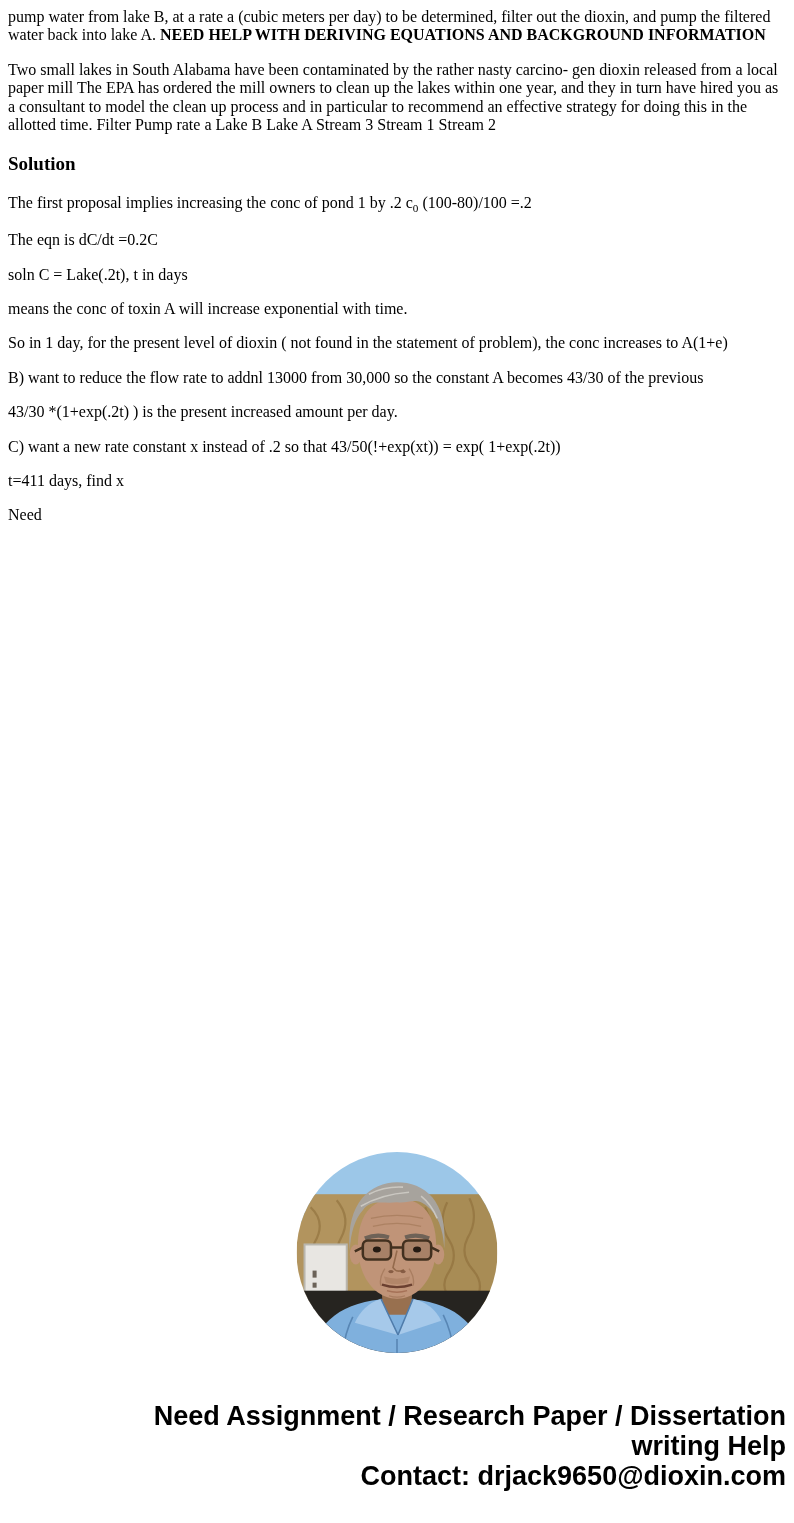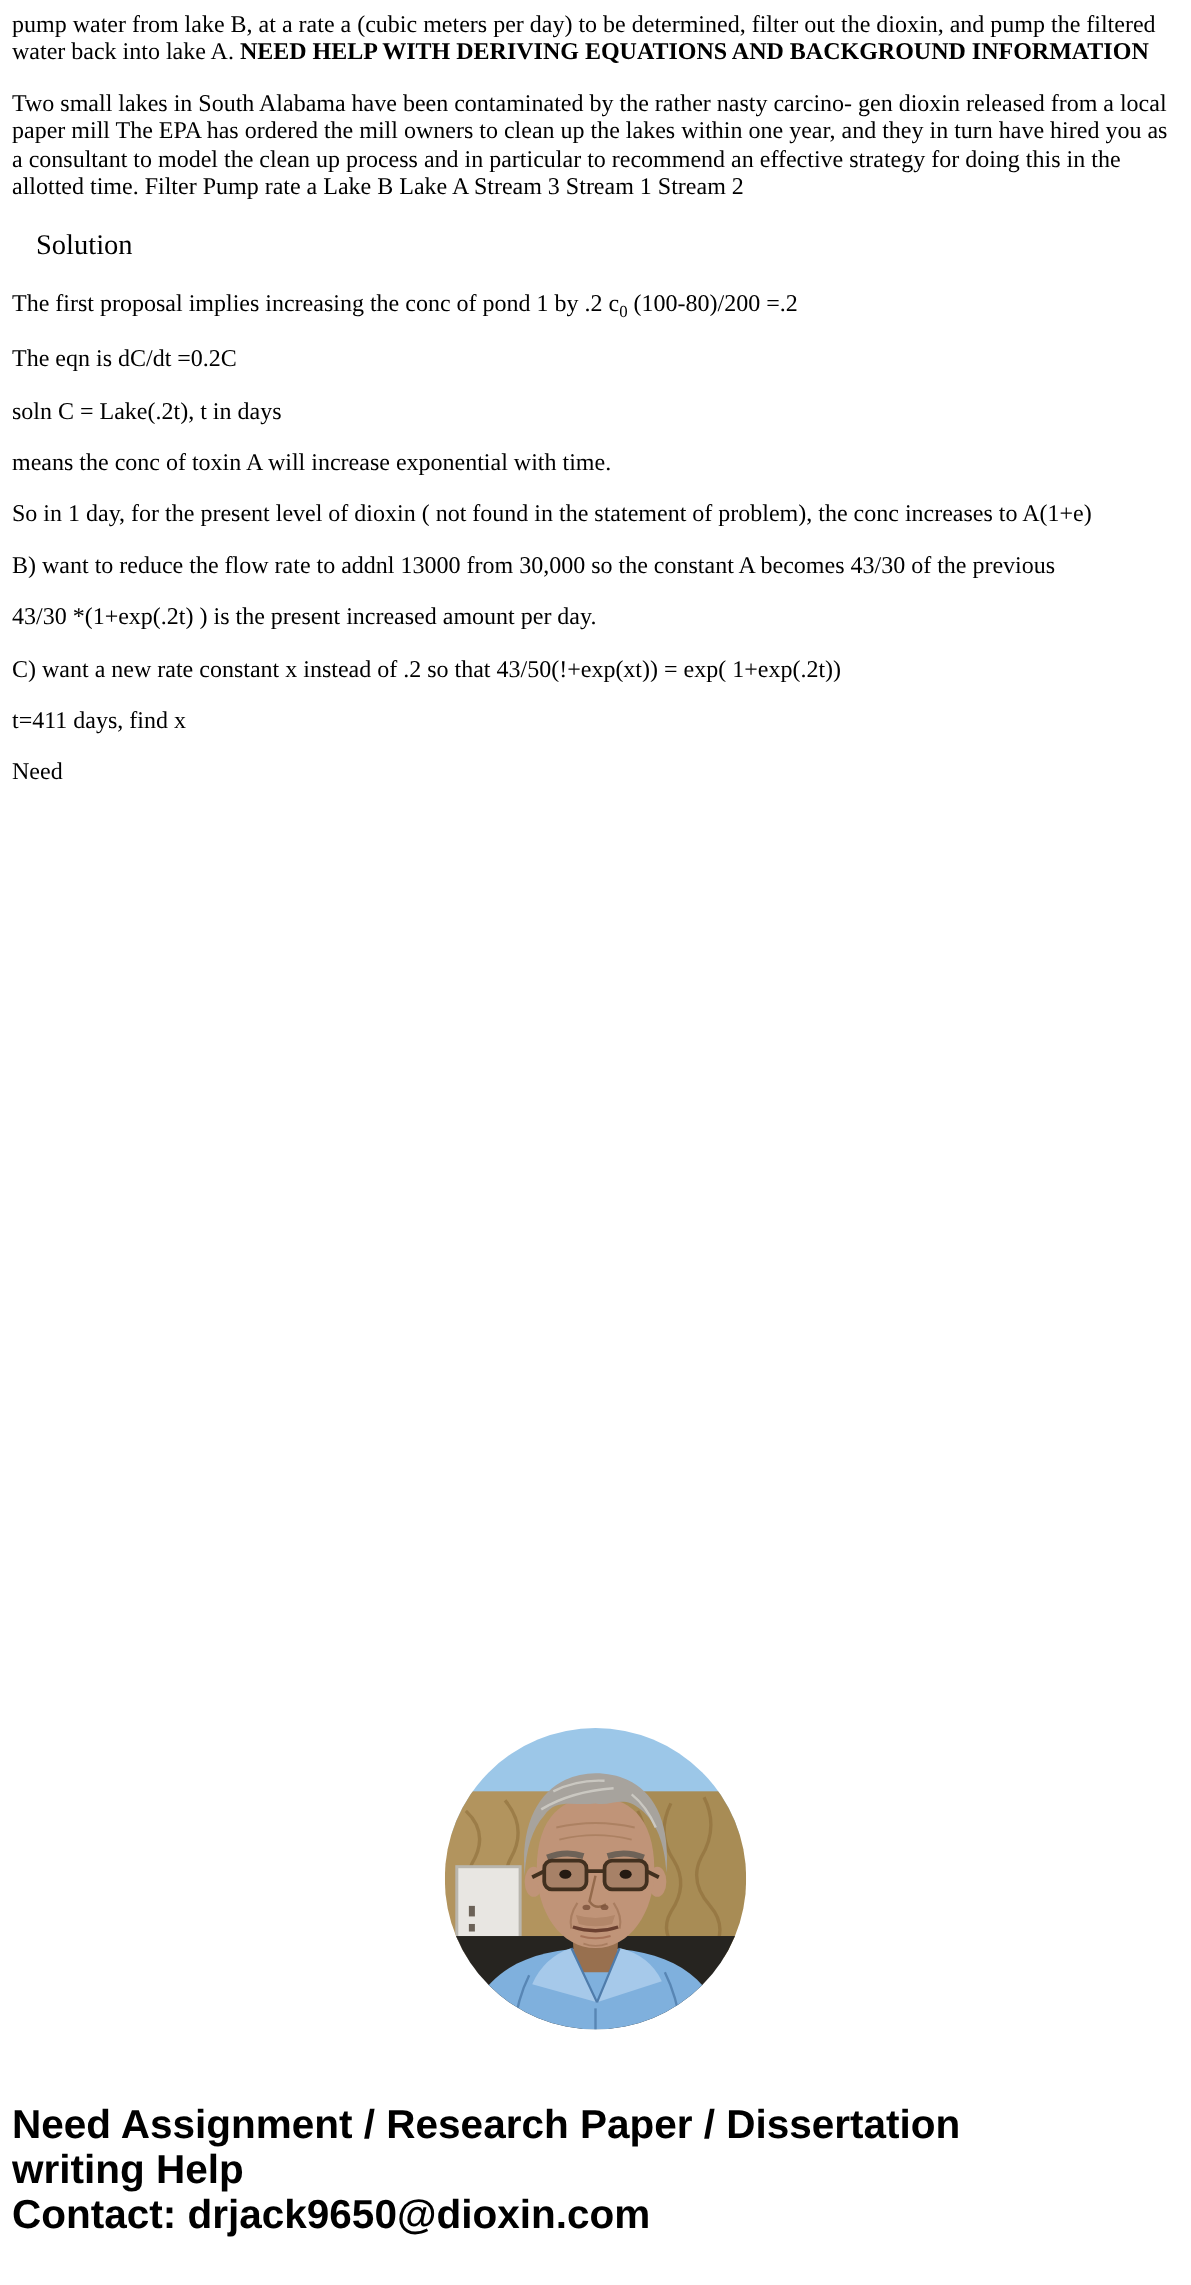--- a/index.html
+++ b/index.html
@@ -17,60 +17,60 @@
     top: 0; left: 8px; right: 8px;
   }
   .text-block p {
     margin: 16px 0;
     font-size: 16px;
     line-height: 1.15;
   }
   .text-block p.first { margin-top: 8px; }
   .text-block h3 {
     font-size: 19px;
-    font-weight: normal;
-    margin: 19px 16px;
+    font-weight: bold;
+    margin: 19px 0;
     line-height: 1.15;
   }
   .text-block strong { font-weight: bold; margin-top: 29px; }
   sub { font-size: 0.7em; }
   .avatar-wrap {
     position: absolute;
     top: 1152px;
     left: 50%;
     transform: translateX(-50%);
     width: 201px;
     height: 201px;
   }
   .avatar-wrap svg { display: block; width: 201px; height: 201px; }
   .footer {
     position: absolute;
     top: 1401px;
     left: 8px; right: 8px;
-    text-align: left;
+    text-align: right;
     font-family: "Liberation Sans", sans-serif;
     font-weight: bold;
     font-size: 27px;
     line-height: 30px;
     color: #000000;
   }
 </style>
 </head>
 <body>
 
 <div class="page">
 
   <div class="text-block">
     <p class="first"><span>pump water from lake B, at a rate a (cubic meters per day) to be determined, filter out the dioxin, and pump the filtered water back into lake A. </span><strong>NEED HELP WITH DERIVING EQUATIONS AND BACKGROUND INFORMATION</strong></p>
 
     <p>Two small lakes in South Alabama have been contaminated by the rather nasty carcino- gen dioxin released from a local paper mill The EPA has ordered the mill owners to clean up the lakes within one year, and they in turn have hired you as a consultant to model the clean up process and in particular to recommend an effective strategy for doing this in the allotted time. Filter Pump rate a Lake B Lake A Stream 3 Stream 1 Stream 2</p>
 
     <h3>Solution</h3>
 
-    <p><span>The first proposal implies increasing the conc of pond 1 by .2 c</span><sub>0</sub><span> (100-80)/200 =.2</span></p>
+    <p><span>The first proposal implies increasing the conc of pond 1 by .2 c</span><sub>0</sub><span> (100-80)/100 =.2</span></p>
 
     <p>The eqn is dC/dt =0.2C</p>
     <p>soln C = Lake(.2t), t in days</p>
     <p>means the conc of toxin A will increase exponential with time.</p>
     <p>So in 1 day, for the present level of dioxin ( not found in the statement of problem), the conc increases to A(1+e)</p>
     <p>B) want to reduce the flow rate to addnl 13000 from 30,000 so the constant A becomes 43/30 of the previous</p>
     <p>43/30 *(1+exp(.2t) ) is the present increased amount per day.</p>
     <p>C) want a new rate constant x instead of .2 so that 43/50(!+exp(xt)) = exp( 1+exp(.2t))</p>
     <p>t=411 days, find x</p>
     <p>Need</p>

